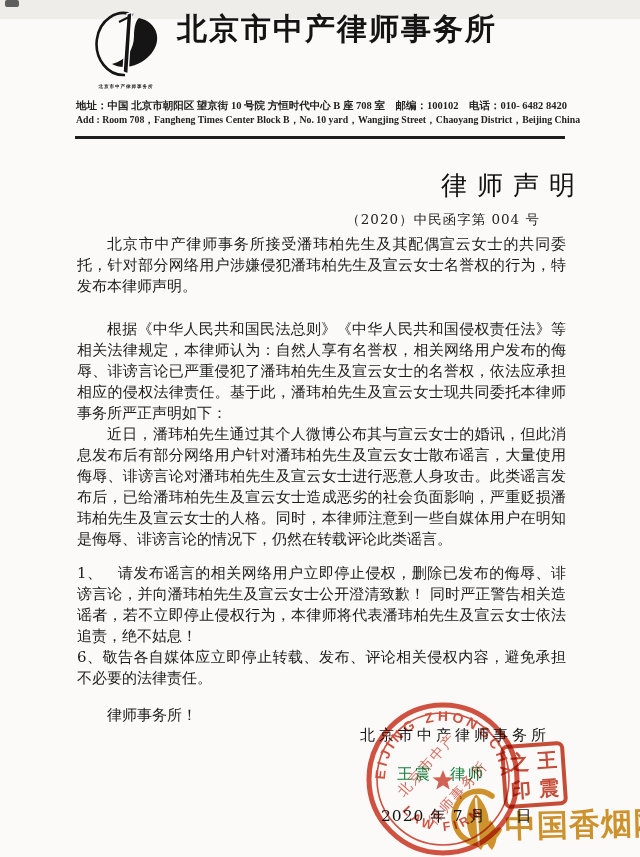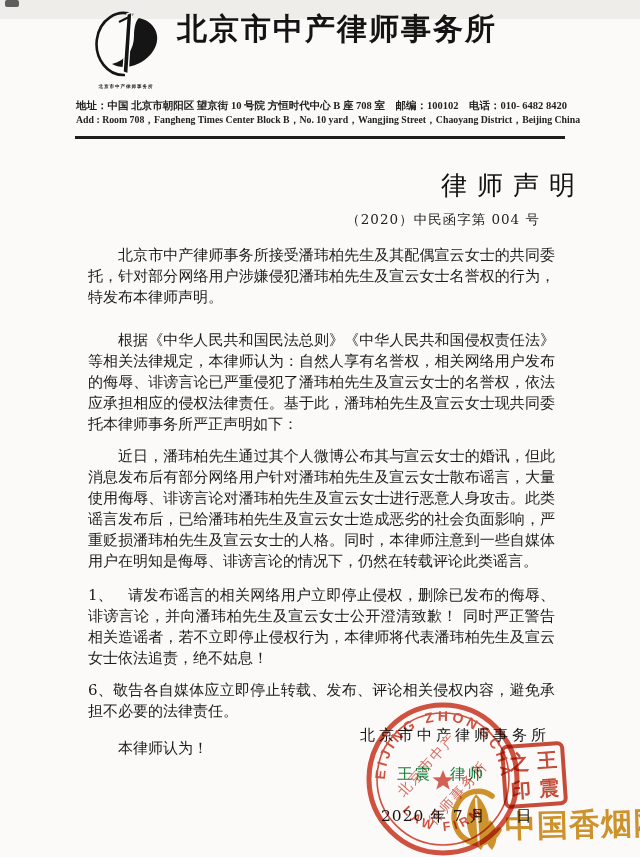--- a/index.html
+++ b/index.html
@@ -24,21 +24,21 @@
   .addr-cn{font-size:10.5px;font-weight:600;line-height:14px;white-space:nowrap;}
   .addr-en{font-size:9.8px;font-weight:600;line-height:13px;margin-top:0;white-space:nowrap;}
   .rule{left:75px;top:136px;width:490px;height:3px;background:#1d1d1d;}
   
   .doc-title{left:95px;top:168px;width:490px;text-align:right;
     font-size:26px;letter-spacing:10px;color:#111;line-height:34px;}
   .doc-number{top:203px;right:100px;font-size:13.5px;color:#222;letter-spacing:1px;margin-top:8px;}
   
   .body-text{left:77px;top:234px;width:489px;font-size:15px;line-height:21px;
     text-align:justify;color:#1c1c1c;}
-  .body-text p{margin:11px;}
+  .body-text p{margin:0;}
   .indent{text-indent:2em;}
   .p1{margin-bottom:22px !important;}
   .p2{margin-bottom:13px !important;}
   .closing{margin-top:16px !important;text-indent:2em;}
   
   .sig-firm{left:360px;top:726px;font-size:15px;letter-spacing:4px;color:#151515;white-space:nowrap;}
   .sig-name{left:397px;top:764px;font-size:15.5px;letter-spacing:2px;color:#15803d;white-space:nowrap;}
   .sig-name .gap{display:inline-block;width:18px;}
   .sig-date{left:381px;top:806px;font-size:15.5px;letter-spacing:1px;color:#151515;white-space:nowrap;}
   .sig-date .day-gap{display:inline-block;width:30px;}
@@ -86,21 +86,21 @@
 
   <div class="abs doc-title">律师声明</div>
   <div class="abs doc-number">（2020）中民函字第 004 号</div>
 
   <div class="abs body-text">
     <p class="indent p1">北京市中产律师事务所接受潘玮柏先生及其配偶宣云女士的共同委托，针对部分网络用户涉嫌侵犯潘玮柏先生及宣云女士名誉权的行为，特发布本律师声明。</p>
     <p class="indent">根据《中华人民共和国民法总则》《中华人民共和国侵权责任法》等相关法律规定，本律师认为：自然人享有名誉权，相关网络用户发布的侮辱、诽谤言论已严重侵犯了潘玮柏先生及宣云女士的名誉权，依法应承担相应的侵权法律责任。基于此，潘玮柏先生及宣云女士现共同委托本律师事务所严正声明如下：</p>
     <p class="indent p2">近日，潘玮柏先生通过其个人微博公布其与宣云女士的婚讯，但此消息发布后有部分网络用户针对潘玮柏先生及宣云女士散布谣言，大量使用侮辱、诽谤言论对潘玮柏先生及宣云女士进行恶意人身攻击。此类谣言发布后，已给潘玮柏先生及宣云女士造成恶劣的社会负面影响，严重贬损潘玮柏先生及宣云女士的人格。同时，本律师注意到一些自媒体用户在明知是侮辱、诽谤言论的情况下，仍然在转载评论此类谣言。</p>
     <p>1、　请发布谣言的相关网络用户立即停止侵权，删除已发布的侮辱、诽谤言论，并向潘玮柏先生及宣云女士公开澄清致歉！ 同时严正警告相关造谣者，若不立即停止侵权行为，本律师将代表潘玮柏先生及宣云女士依法追责，绝不姑息！</p>
     <p>6、敬告各自媒体应立即停止转载、发布、评论相关侵权内容，避免承担不必要的法律责任。</p>
-    <p class="closing">本律师认为！</p>
+    <p class="closing">律师事务所！</p>
   </div>
 
   <div class="abs sig-firm">北京市中产律师事务所</div>
   <div class="abs sig-name">
     <span>王震</span><span class="gap"></span><span>律师</span>
   </div>
   <div class="abs sig-date">
     <span>2020 年 7 月</span><span class="day-gap"></span><span>日</span>
   </div>
 

